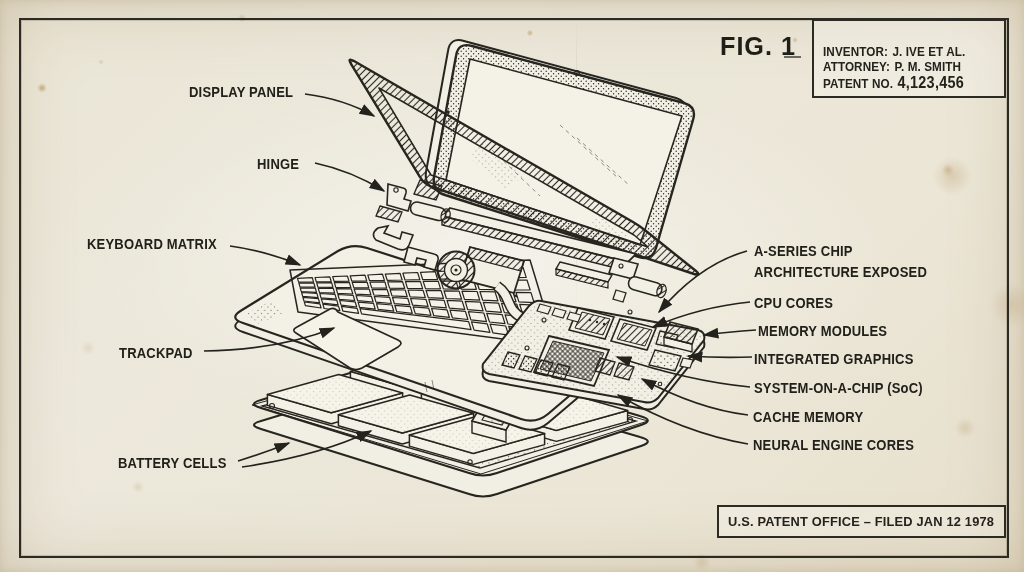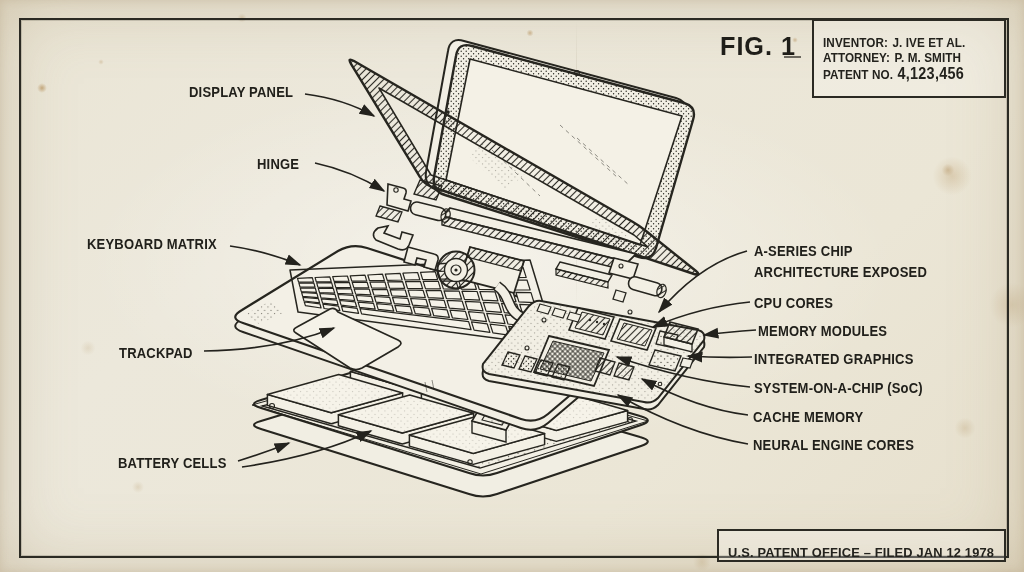--- a/index.html
+++ b/index.html
@@ -25,28 +25,28 @@
     background:linear-gradient(rgba(120,105,75,0),rgba(120,105,75,.28) 40%,rgba(120,105,75,0));}
   .frame{position:absolute;left:19px;top:18px;width:986px;height:536px;
     border:2.5px solid #2b2a23;box-shadow:inset 0 0 0 1px rgba(43,42,35,.18);}
   .co{position:absolute;white-space:nowrap;font-weight:700;font-size:14px;
     letter-spacing:.2px;transform:scaleX(.93);transform-origin:0 50%;color:#21201b;}
   .co2 .ln{line-height:21px;}
   .fig{position:absolute;left:720px;top:31px;font-weight:700;font-size:26px;
     letter-spacing:1px;transform:scaleX(.97);transform-origin:0 0;color:#1f1e19;}
   .tblock{position:absolute;left:812px;top:19px;width:194px;height:79px;
     border:2.2px solid #2b2a23;background:rgba(255,255,255,.22);
-    box-sizing:border-box;padding:5px 0 4px 9px;display:flex;flex-direction:column;justify-content:center;}
+    box-sizing:border-box;padding:5px 0 4px 9px;display:flex;flex-direction:column;justify-content:flex-end;}
   .tb-row{font-weight:700;font-size:13px;letter-spacing:.1px;transform:scaleX(.9);
     transform-origin:0 50%;white-space:nowrap;}
   .tb-row .val{margin-left:5px;}
   .tb-row .big{font-size:16px;letter-spacing:.3px;}
-  .fbox{position:absolute;left:717px;top:529px;width:289px;height:33px;
+  .fbox{position:absolute;left:717px;top:505px;width:289px;height:33px;
     border:2.2px solid #2b2a23;background:rgba(255,255,255,.25);box-sizing:border-box;
-    display:flex;align-items:flex-end;justify-content:center;}
+    display:flex;align-items:center;justify-content:center;}
   .fbox span{font-weight:700;font-size:13.5px;letter-spacing:.2px;transform:scaleX(.95);white-space:nowrap;}
   .ticker{position:absolute;left:784px;top:56px;width:17px;height:2px;background:#35332c;opacity:.7;}
   svg.art{position:absolute;left:0;top:0;}
 </style>
 </head>
 <body>
 
 <div class="page">
   <div class="paper"></div>
   <div class="crease"></div>

